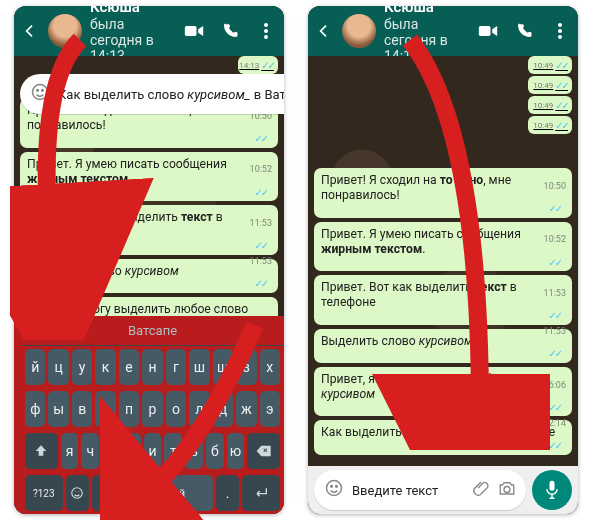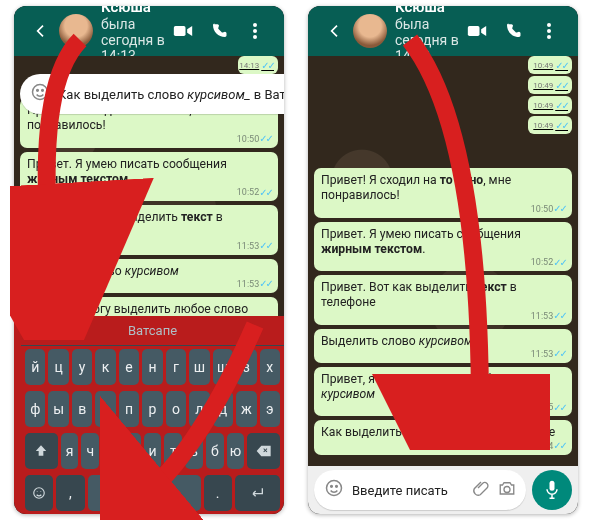--- a/index.html
+++ b/index.html
@@ -1,40 +1,40 @@
 <!DOCTYPE html>
 <html><head>
 <meta charset="utf-8">
 <style>
   * { margin:0; padding:0; box-sizing:border-box; }
   body { font-family: -apple-system, Roboto, Arial, sans-serif; background:#fff; width:600px; height:523px; position:relative; }
   .wrap { display:flex; gap:24px; padding:6px 14px; }
   .phone { width:270px; height:508px; border-radius:12px; overflow:hidden; background:#000; position:relative; box-shadow:0 1px 4px rgba(0,0,0,.3); }
-  .header { background:#075E54; color:#fff; height:50px; display:flex; align-items:center; padding:0 19px; gap:8px; }
+  .header { background:#075E54; color:#fff; height:50px; display:flex; align-items:center; padding:0 8px; gap:8px; }
   .back { width:18px; display:flex; align-items:center; }
   .avatar { width:34px; height:34px; border-radius:50%; background:radial-gradient(circle at 50% 35%, #e8b890 40%, #8a5a3a 70%); flex:0 0 auto; }
   .title-block { flex:1; min-width:0; }
   .name { font-size:15px; font-weight:600; }
   .status { font-size:14px; opacity:.85; }
   .hicons { display:flex; gap:16px; }
   .hicon { width:20px; height:20px; display:flex; align-items:center; justify-content:center; }
   .chat { position:relative; overflow:hidden; background:#3a2f22; }
   .chat.h1 { height:260px; }
   .chat.h2 { height:414px; }
   .bg { position:absolute; inset:0; background:
       radial-gradient(circle at 20% 30%, #4a3d30 0 30px, transparent 31px),
       radial-gradient(circle at 60% 60%, #42362a 0 40px, transparent 41px),
       #2f261c;
       opacity:.7; }
   .msgs { position:absolute; inset:0; padding:6px 6px; display:flex; flex-direction:column; align-items:flex-end; overflow:hidden; }
   .stub-col { position:absolute; top:0; right:6px; display:flex; flex-direction:column; gap:2px;text-decoration:underline; }
   .stub { background:#DCF8C6; border-radius:6px; height:18px; display:flex; align-items:center; justify-content:flex-end; padding:0 4px; gap:2px; font-size:8px; color:#777; }
   .bubble { background:#DCF8C6; border-radius:7px; padding:5px 7px 14px 7px; margin:2px 0; font-size:12.2px; line-height:1.25; color:#222; position:relative; max-width:235px; align-self:flex-end; }
   .bubble.full { align-self:stretch; max-width:none; }
-  .meta { position:absolute; right:6px; bottom:2px; font-size:9px; color:#7a8a77; display:flex; align-items:center; gap:0; }
+  .meta { position:absolute; right:6px; bottom:2px; font-size:9px; color:#7a8a77; display:flex; align-items:center; gap:11px;flex-direction:column; }
   .ticks { color:#4fc3f7; font-size:10px; letter-spacing:-2px; }
   .bold { font-weight:700; }
   .italic { font-style:italic; }
   .inputbar { position:absolute; left:0; right:0; bottom:0; display:flex; align-items:center; gap:6px; padding:4px 6px; }
   .inputbar.light { background:#efefef; }
   .field { flex:1; background:#fff; border-radius:22px; height:40px; display:flex; align-items:center; padding:0 10px; gap:8px; box-shadow:0 1px 1px rgba(0,0,0,.15); }
   .smile, .clip, .cam { color:#888; }
   .field-text { flex:1; font-size:13px; color:#222; overflow:hidden; white-space:nowrap; }
   .sendbtn { width:40px; height:40px; border-radius:50%; background:#00897B; display:flex; align-items:center; justify-content:center; flex:0 0 auto; }
   .kb { background:#b91c1c; color:#cfd8dc; height:198px; display:flex; flex-direction:column;padding-left:7px; }
@@ -176,20 +176,21 @@
             <div class="key">б</div>
             <div class="key">ю</div>
           </div>
       <div class="key dark wide">
             <svg width="16" height="12" viewBox="0 0 24 18" fill="#cfd8dc">
               <path d="M8 1L1 9l7 8h14V1H8zm4 4l2 2 2-2 1 1-2 2 2 2-1 1-2-2-2 2-1-1 2-2-2-2z"></path>
             </svg>
           </div>
     </div>
     <div class="krow">
+      <div class="key dark wide sm">?123</div>
       <div class="key dark">
             <svg width="14" height="14" viewBox="0 0 24 24" fill="none" stroke="#cfd8dc" stroke-width="2">
               <circle cx="12" cy="12" r="9"></circle>
               <path d="M8 15c1 1 2 2 4 2s3-1 4-2M9 9v1M15 9v1"></path>
             </svg>
           </div>
       <div class="key dark">,</div>
       <div class="key space sm">Русский</div>
       <div class="key dark">.</div>
       <div class="key dark wide">
@@ -266,39 +267,39 @@
             </span></div>
           <div class="bubble full"><span>Привет. Вот как выделить </span><span class="bold">текст</span><span> в телефоне</span><span class="meta">
               <span>11:53</span>
               <span class="ticks">✓✓</span>
             </span></div>
           <div class="bubble full"><span>Выделить слово </span><span class="italic">курсивом</span><span class="meta">
               <span>11:53</span>
               <span class="ticks">✓✓</span>
             </span></div>
           <div class="bubble full"><span>Привет, я могу выделить любое слово </span><span class="italic">курсивом</span><span class="meta">
-              <span>14:45</span>
+              <span>16:06</span>
               <span class="ticks">✓✓</span>
             </span></div>
           <div class="bubble full"><span>Как выделить слово </span><span class="italic">курсивом</span><span> в Ватсапе</span><span class="meta">
               <span>02:14</span>
               <span class="ticks">✓✓</span>
             </span></div>
         </div>
   </div>
 
   <div class="inputbar light">
     <div class="field">
       <span class="smile"><svg width="20" height="20" viewBox="0 0 24 24" fill="none" stroke="#888" stroke-width="1.8">
               <circle cx="12" cy="12" r="9"></circle>
               <circle cx="9" cy="10" r="1" fill="#888"></circle>
               <circle cx="15" cy="10" r="1" fill="#888"></circle>
               <path d="M8 15c1 1.5 2.5 2 4 2s3-.5 4-2"></path>
             </svg></span>
-      <span class="field-text hint">Введите писать</span>
+      <span class="field-text hint">Введите текст</span>
       <span class="clip"><svg width="18" height="18" viewBox="0 0 24 24" fill="none" stroke="#888" stroke-width="1.8">
               <path d="M8 12l6-6a4 4 0 016 6l-9 9a6 6 0 01-8-8l9-9"></path>
             </svg></span>
       <span class="cam"><svg width="18" height="16" viewBox="0 0 24 20" fill="none" stroke="#888" stroke-width="1.8">
               <path d="M3 6h3l2-3h8l2 3h3v12H3z"></path>
               <circle cx="12" cy="12" r="4"></circle>
             </svg></span>
     </div>
     <div class="sendbtn">
           <svg width="14" height="20" viewBox="0 0 16 24" fill="#fff">

